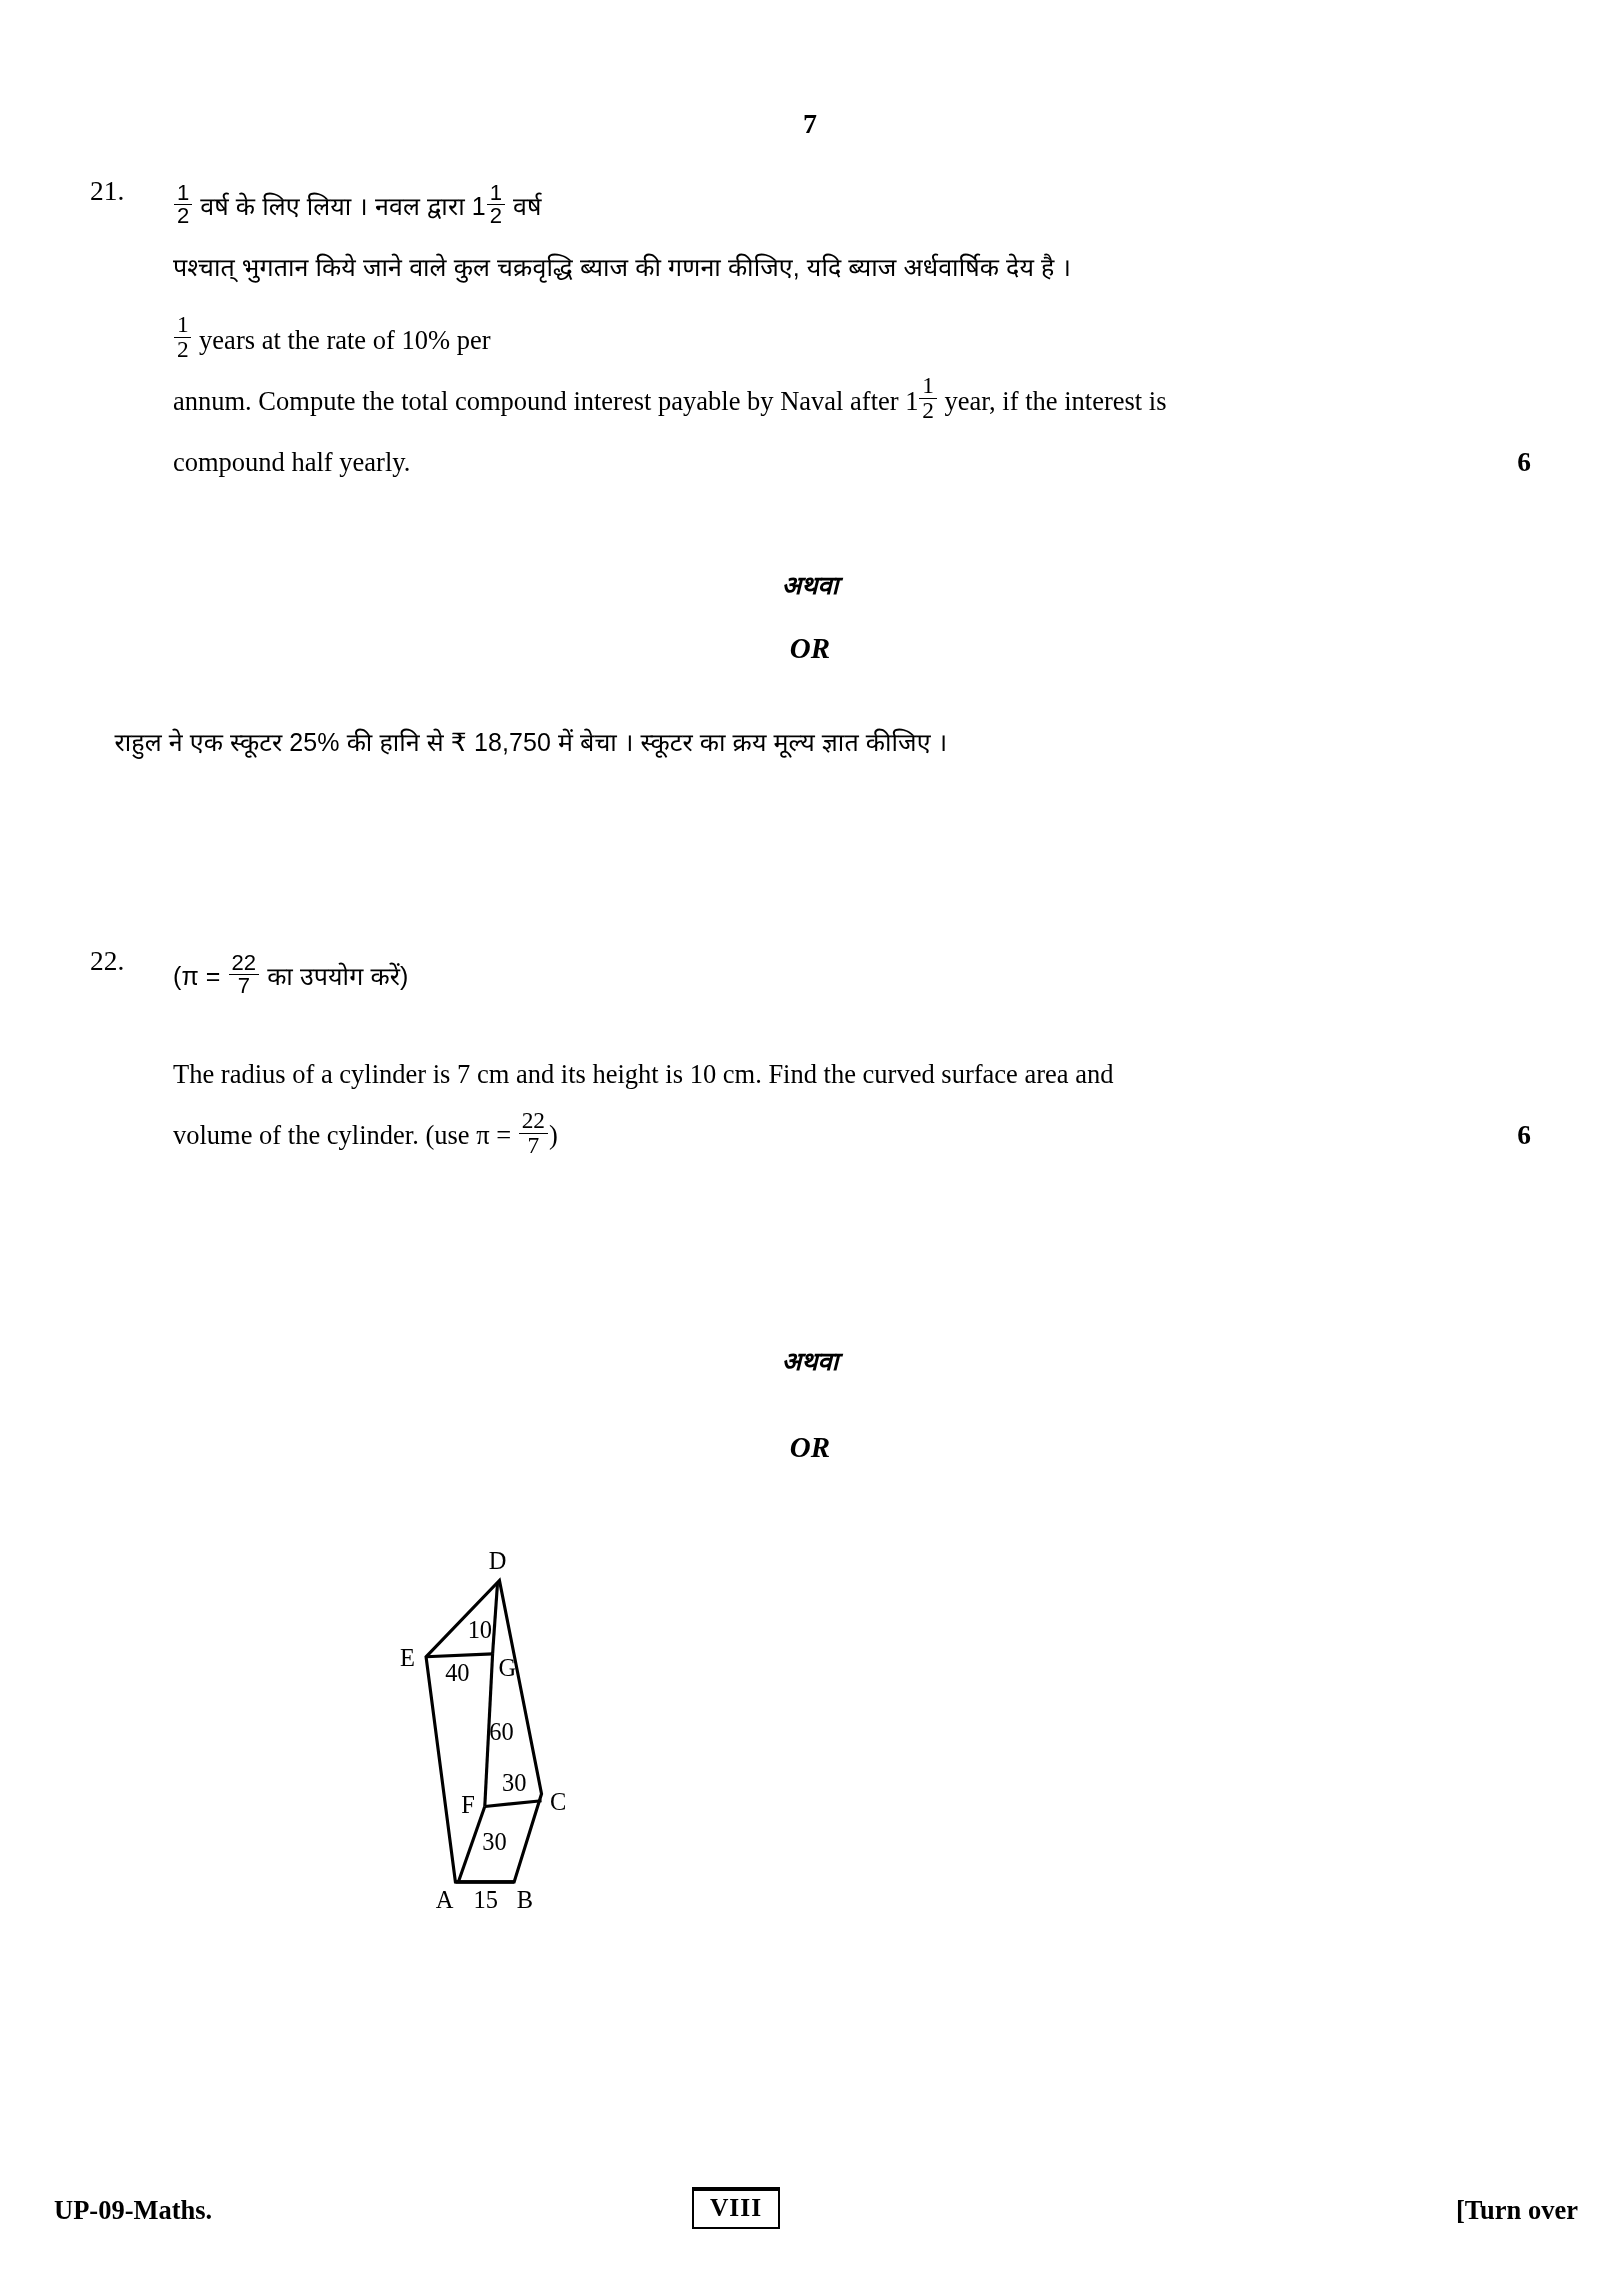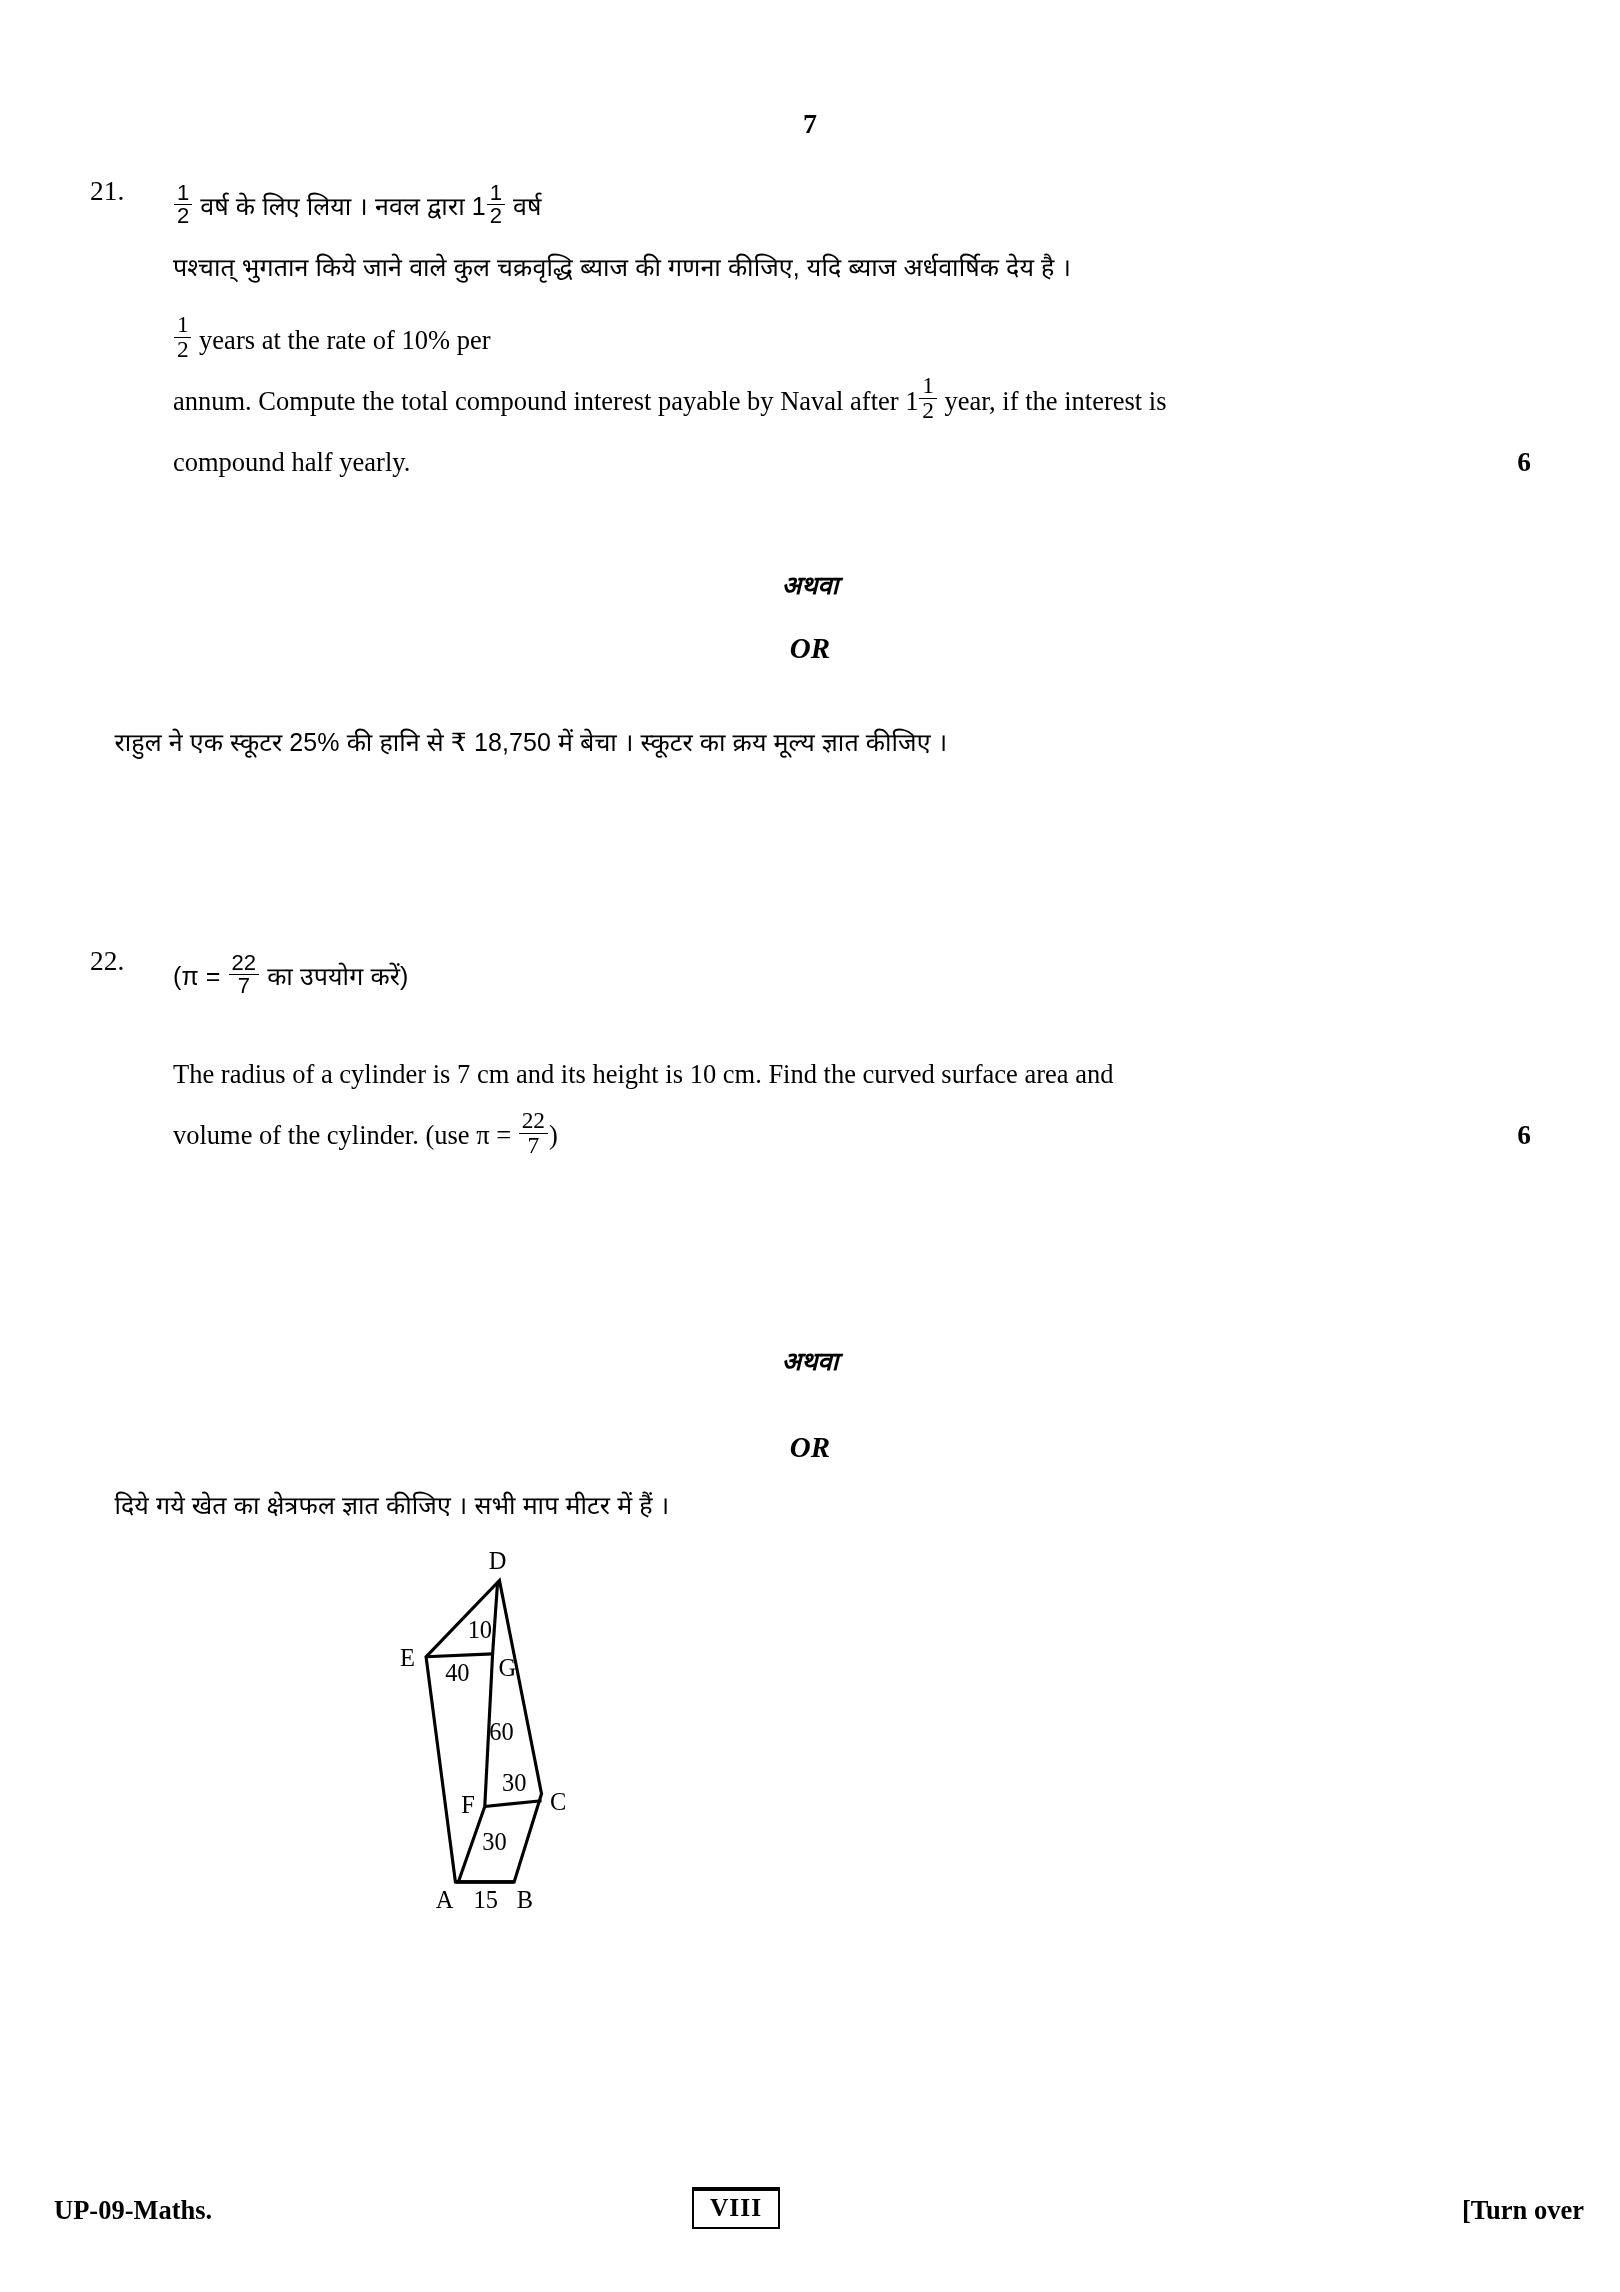--- a/index.html
+++ b/index.html
@@ -149,21 +149,21 @@
     border: 2px solid #000;
     border-top-width: 4.9px;
     padding: 2px 15.7px 3.9px 15.7px;
     font-size: 25.5px;
     font-weight: bold;
     font-family: "Liberation Serif", serif;
     letter-spacing: 1px;
   }
   .footer-right {
     position: absolute;
-    right: 36px;
+    right: 42px;
     top: 19.6px;
     font-size: 26.5px;
     font-weight: bold;
     font-family: "Liberation Serif", serif;
   }
 </style>
 </head>
 <body>
 
 <div class="page">
@@ -222,25 +222,20 @@
         <span>volume of the cylinder. (use π = </span><span class="frac"><span class="num">22</span><span class="den">7</span></span><span>)</span>
         <span class="marks" style="top:0;">6</span>
       </div>
 
     </div>
   </div>
 
   <div class="centered athava" style="top:1343px;">अथवा</div>
   <div class="centered orword" style="top:1431px;">OR</div>
 
-  <div class="q-block" style="top:1482px; left:90px;">
-    <div class="q-body" style="margin-left:24.5px;">
-      <div class="hi" style="line-height:47px;">दिये गये खेत का क्षेत्रफल ज्ञात कीजिए । सभी माप मीटर में हैं ।</div>
-    </div>
-  </div>
 
   <div class="figure">
     <svg width="323" height="392" viewBox="0 0 330 400" xmlns="http://www.w3.org/2000/svg">
 
       <polygon points="75,345 135,345 163,255 120,37 45,115" fill="none" stroke="#000000" stroke-width="3.2" stroke-linejoin="miter"></polygon>
 
       <line x1="45" y1="115" x2="113" y2="112" stroke="#000000" stroke-width="3.2"></line>
 
       <line x1="113" y1="112" x2="118" y2="40" stroke="#000000" stroke-width="3.2"></line>
 

